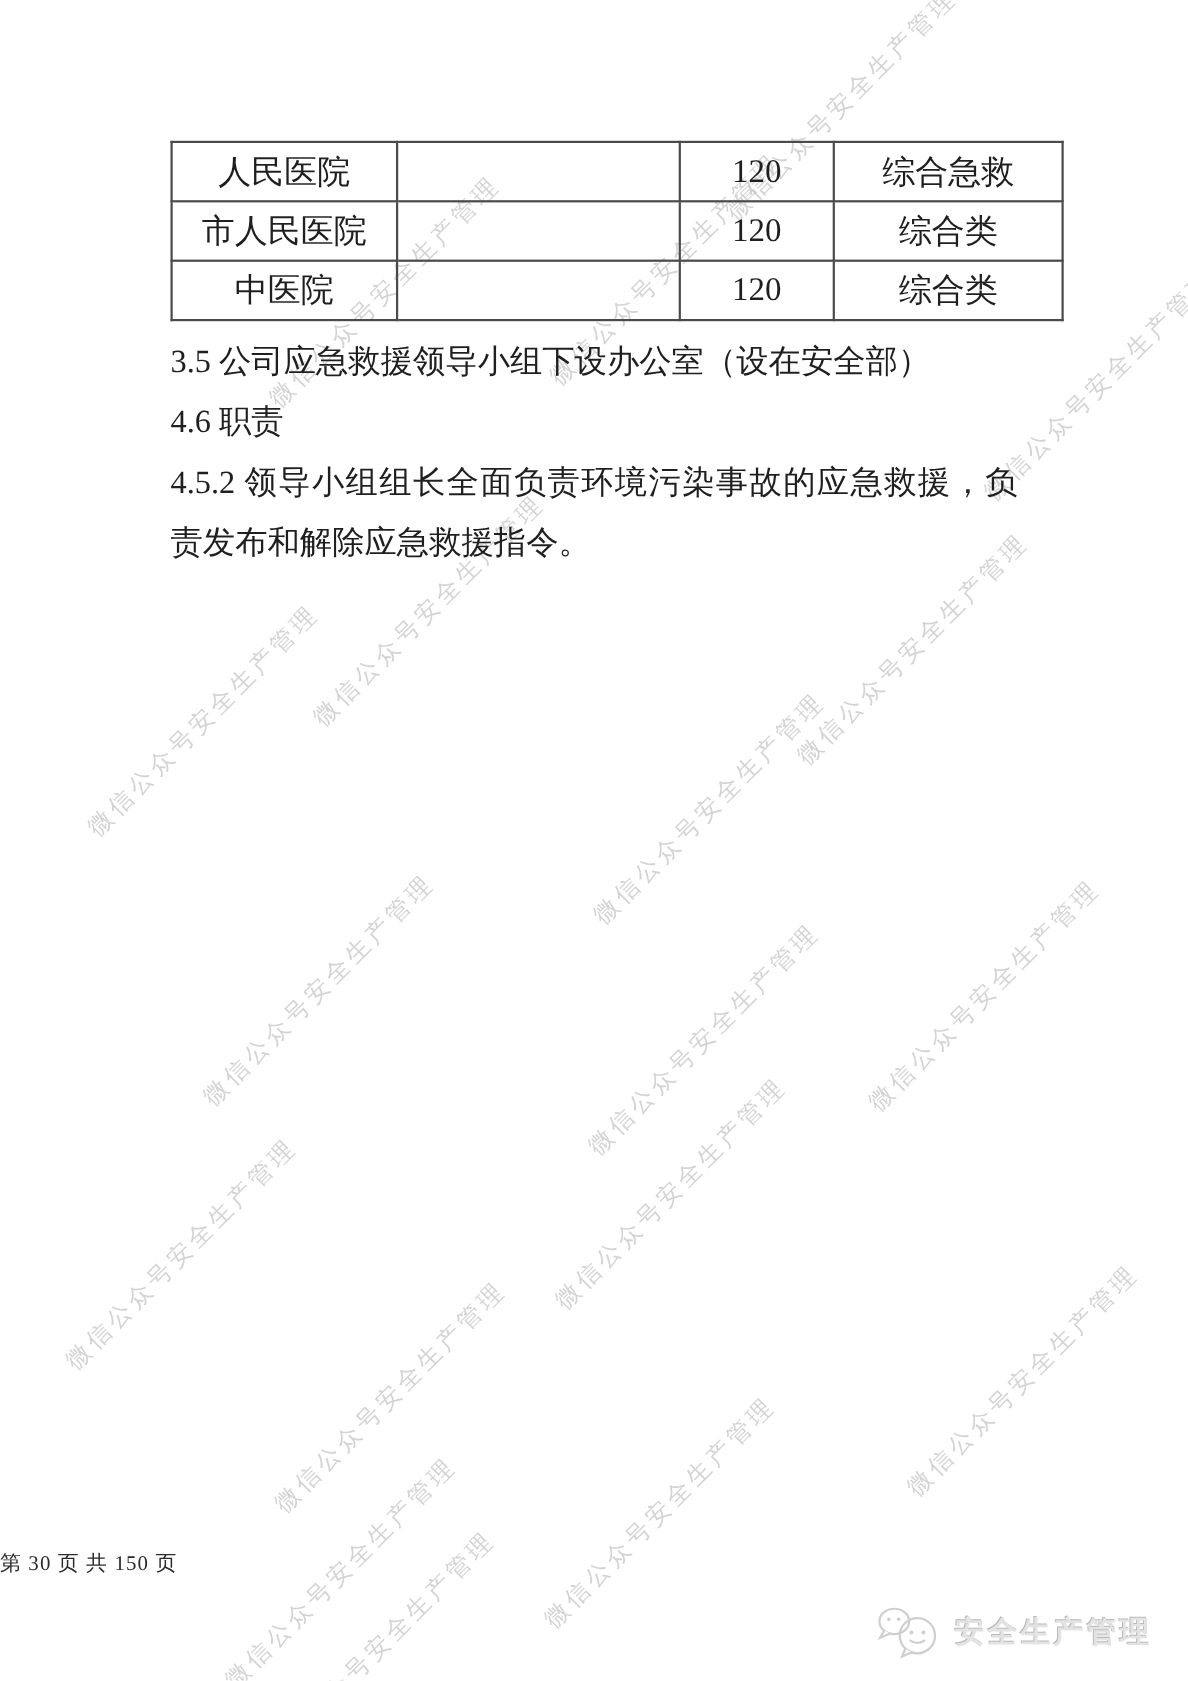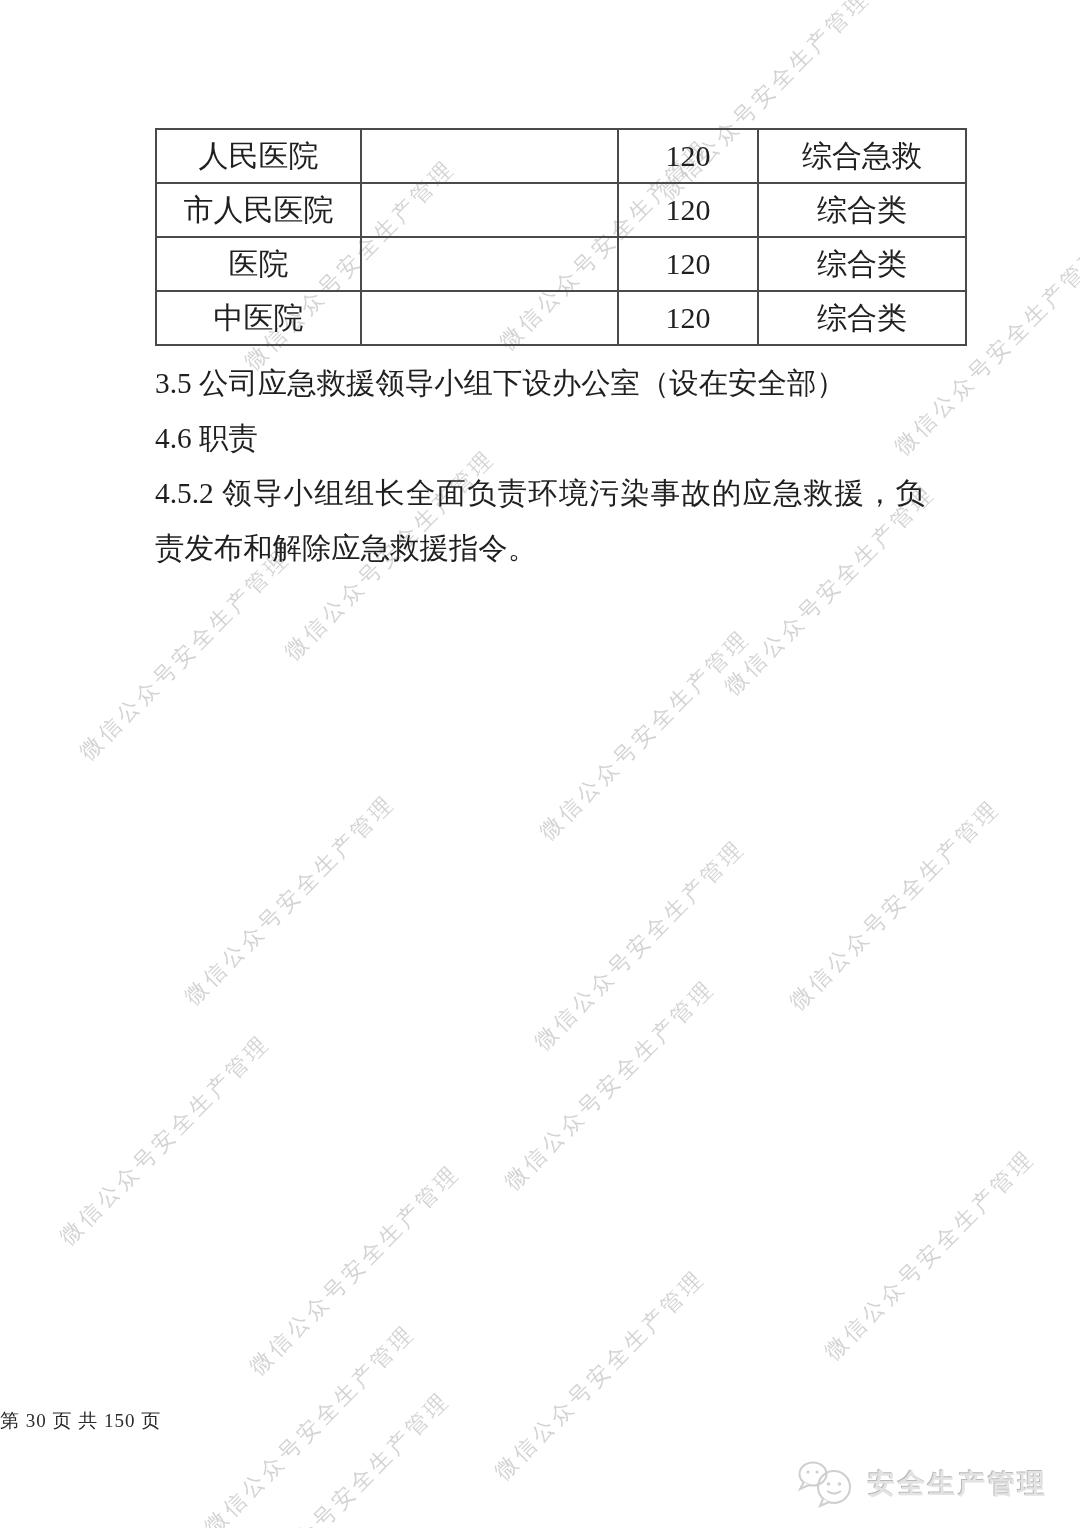--- a/index.html
+++ b/index.html
@@ -79,26 +79,20 @@
         <td class="c3">120</td>
         <td class="c4">综合急救</td>
       </tr>
       <tr>
         <td class="c1">市人民医院</td>
         <td class="c2"></td>
         <td class="c3">120</td>
         <td class="c4">综合类</td>
       </tr>
       <tr>
-        <td class="c1">医院</td>
-        <td class="c2"></td>
-        <td class="c3">120</td>
-        <td class="c4">综合类</td>
-      </tr>
-      <tr>
         <td class="c1">中医院</td>
         <td class="c2"></td>
         <td class="c3">120</td>
         <td class="c4">综合类</td>
       </tr>
     </tbody>
       </table>
 
 
 

